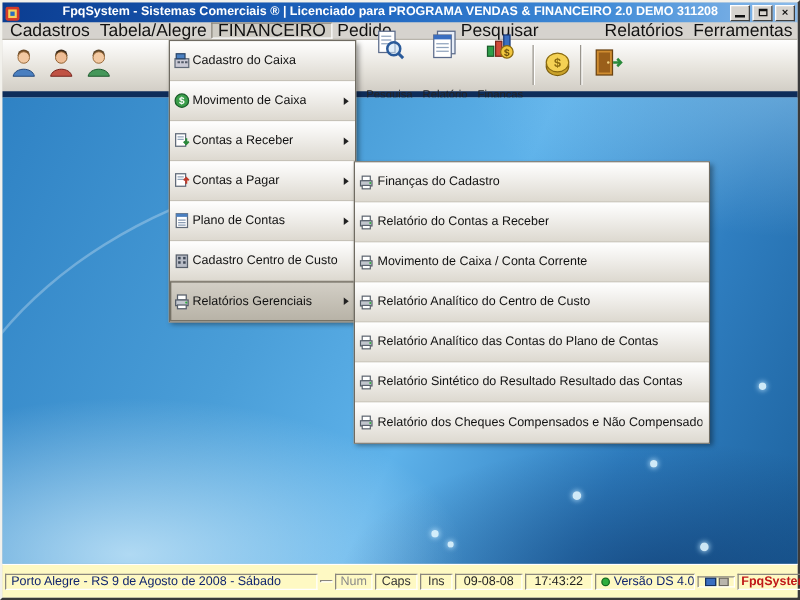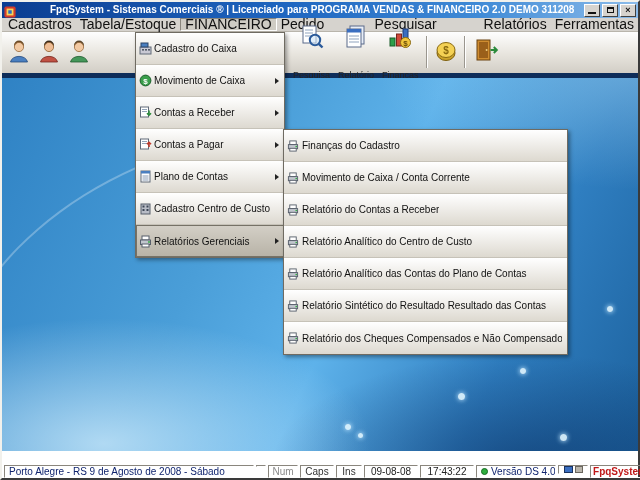--- a/index.html
+++ b/index.html
@@ -70,22 +70,22 @@
     position:absolute; width:620px; height:430px; left:-60px; top:60px; border-radius:50%;
     border:2px solid transparent;
     border-top-color:rgba(255,255,255,0.28); border-left-color:rgba(255,255,255,0.18);
     transform:rotate(-16deg);
   }
   .dot { position:absolute; border-radius:50%; background:rgba(225,246,255,0.9);
          box-shadow:0 0 4px 1px rgba(190,230,255,0.7); }
 
   
   .statusbar {
-    height:18px; flex:0 0 18px; background:#ffffff; border-top:1px solid #ffffff;
-    display:flex; gap:2px; padding:13px 2px; align-items:flex-start;
+    height:18px; flex:0 0 18px; background:#fef9c3; border-top:1px solid #ffffff;
+    display:flex; gap:2px; padding:13px 2px; align-items:center;
   }
   .sb-panel {
     border:1px solid; border-color:#8a867d #ffffff #ffffff #8a867d;
     font-size:10px; display:flex; align-items:center; padding:0 4px; white-space:nowrap; overflow:hidden;
   }
   .sb-location { flex:0 0 250px; color:#10246e; }
   .sb-fill { flex:1 1 auto; }
   .sb-num  { flex:0 0 30px; justify-content:center; color:#8a8a8a; }
   .sb-caps { flex:0 0 34px; justify-content:center; color:#333; }
   .sb-ins  { flex:0 0 26px; justify-content:center; color:#333; }
@@ -140,21 +140,21 @@
     <span class="win-btn">
         <span class="glyph-max"></span>
       </span>
     <span class="win-btn">
         <span>×</span>
       </span>
   </div>
 
   <div class="menubar">
     <span class="mb-item">Cadastros</span>
-    <span class="mb-item">Tabela/Estoque</span>
+    <span class="mb-item">Tabela/Alegre</span>
     <span class="mb-item active">FINANCEIRO</span>
     <span class="mb-item">Pedido VENDAS</span>
     <span class="mb-item">Pesquisar VENDAS</span>
     <span class="mb-item">Relatórios</span>
     <span class="mb-item">Ferramentas</span>
   </div>
 
   <div class="toolbar">
     <div class="tb-group-left">
       <span class="tb-btn">
@@ -382,42 +382,42 @@
     </div>
     <div class="menu-item">
       <span class="mi-icon">
         <svg width="12" height="12" viewBox="0 0 13 13">
             <rect x="3" y="1" width="7" height="4" fill="#ffffff" stroke="#565e6a"></rect>
             <rect x="1.5" y="5" width="10" height="4.5" fill="#c2c6ce" stroke="#565e6a"></rect>
             <rect x="3" y="9" width="7" height="3" fill="#ffffff" stroke="#565e6a"></rect>
             <circle cx="10" cy="7" r="0.9" fill="#2fae3e"></circle>
           </svg>
       </span>
+      <span class="mi-label">Relatório do Contas a Receber</span>
+    </div>
+    <div class="menu-item">
+      <span class="mi-icon">
+        <svg width="12" height="12" viewBox="0 0 13 13">
+            <rect x="3" y="1" width="7" height="4" fill="#ffffff" stroke="#565e6a"></rect>
+            <rect x="1.5" y="5" width="10" height="4.5" fill="#c2c6ce" stroke="#565e6a"></rect>
+            <rect x="3" y="9" width="7" height="3" fill="#ffffff" stroke="#565e6a"></rect>
+            <circle cx="10" cy="7" r="0.9" fill="#2fae3e"></circle>
+          </svg>
+      </span>
       <span class="mi-label">Movimento de Caixa / Conta Corrente</span>
     </div>
     <div class="menu-item">
       <span class="mi-icon">
         <svg width="12" height="12" viewBox="0 0 13 13">
             <rect x="3" y="1" width="7" height="4" fill="#ffffff" stroke="#565e6a"></rect>
             <rect x="1.5" y="5" width="10" height="4.5" fill="#c2c6ce" stroke="#565e6a"></rect>
             <rect x="3" y="9" width="7" height="3" fill="#ffffff" stroke="#565e6a"></rect>
             <circle cx="10" cy="7" r="0.9" fill="#2fae3e"></circle>
           </svg>
       </span>
-      <span class="mi-label">Relatório do Contas a Receber</span>
-    </div>
-    <div class="menu-item">
-      <span class="mi-icon">
-        <svg width="12" height="12" viewBox="0 0 13 13">
-            <rect x="3" y="1" width="7" height="4" fill="#ffffff" stroke="#565e6a"></rect>
-            <rect x="1.5" y="5" width="10" height="4.5" fill="#c2c6ce" stroke="#565e6a"></rect>
-            <rect x="3" y="9" width="7" height="3" fill="#ffffff" stroke="#565e6a"></rect>
-            <circle cx="10" cy="7" r="0.9" fill="#2fae3e"></circle>
-          </svg>
-      </span>
       <span class="mi-label">Relatório Analítico do Centro de Custo</span>
     </div>
     <div class="menu-item">
       <span class="mi-icon">
         <svg width="12" height="12" viewBox="0 0 13 13">
             <rect x="3" y="1" width="7" height="4" fill="#ffffff" stroke="#565e6a"></rect>
             <rect x="1.5" y="5" width="10" height="4.5" fill="#c2c6ce" stroke="#565e6a"></rect>
             <rect x="3" y="9" width="7" height="3" fill="#ffffff" stroke="#565e6a"></rect>
             <circle cx="10" cy="7" r="0.9" fill="#2fae3e"></circle>
           </svg>

